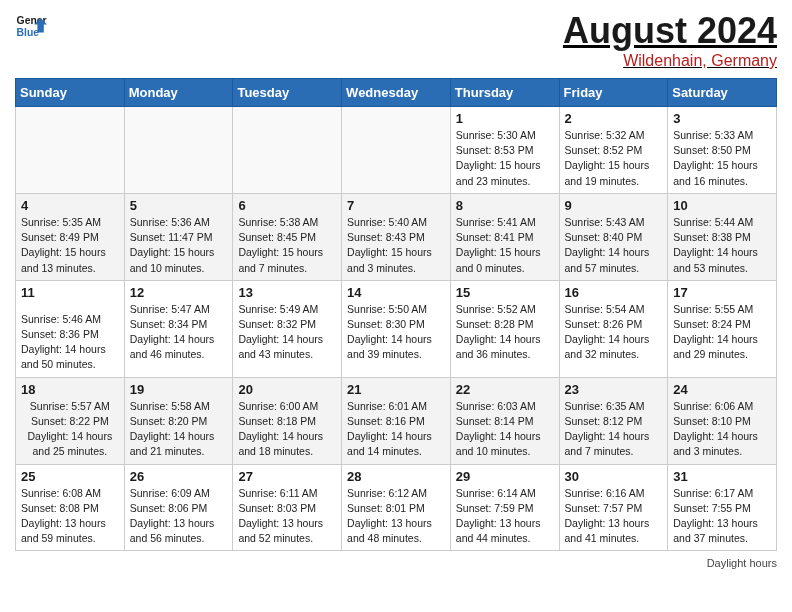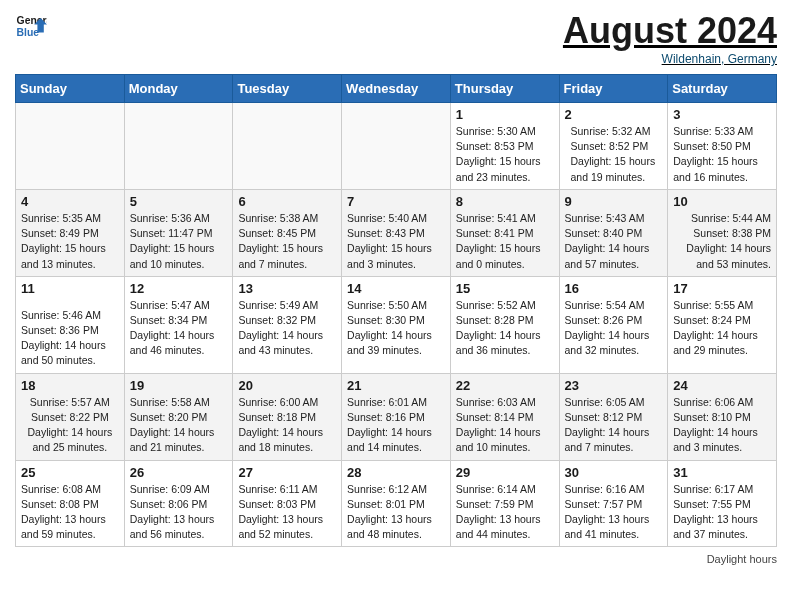--- a/index.html
+++ b/index.html
@@ -28,22 +28,22 @@
     .title-block {
       text-align: right;
       text-decoration: underline;
     }
     .month-title {
       font-size: 36px;
       font-weight: bold;
       color: #1a1a1a;
     }
     .location {
-      font-size: 12px;
-      color: #0c4a6e;
+      font-size: 16px;
+      color: #b91c1c;
     }
     table {
       width: 100%;
       border-collapse: collapse;
       table-layout: fixed;
     }
     th {
       background-color: #2a6db5;
       color: #fff;
       font-size: 13px;
@@ -124,21 +124,21 @@
         <td class="empty"></td>
         <td>
           <span class="day-num">1</span>
           <div class="day-info" style="white-space: pre-line;">Sunrise: 5:30 AM
 Sunset: 8:53 PM
 Daylight: 15 hours
 and 23 minutes.</div>
         </td>
         <td>
           <span class="day-num">2</span>
-          <div class="day-info" style="white-space: pre-line; margin-left: 6px;">Sunrise: 5:32 AM
+          <div class="day-info" style="white-space: pre-line;">Sunrise: 5:32 AM
 Sunset: 8:52 PM
 Daylight: 15 hours
 and 19 minutes.</div>
         </td>
         <td>
           <span class="day-num">3</span>
           <div class="day-info" style="white-space: pre-line;">Sunrise: 5:33 AM
 Sunset: 8:50 PM
 Daylight: 15 hours
 and 16 minutes.</div>
@@ -182,21 +182,21 @@
         </td>
         <td class="alt-row">
           <span class="day-num">9</span>
           <div class="day-info" style="white-space: pre-line;">Sunrise: 5:43 AM
 Sunset: 8:40 PM
 Daylight: 14 hours
 and 57 minutes.</div>
         </td>
         <td class="alt-row">
           <span class="day-num">10</span>
-          <div class="day-info" style="white-space: pre-line; text-align: right;">Sunrise: 5:44 AM
+          <div class="day-info" style="white-space: pre-line;">Sunrise: 5:44 AM
 Sunset: 8:38 PM
 Daylight: 14 hours
 and 53 minutes.</div>
         </td>
       </tr>
       <tr>
         <td>
           <span class="day-num">11</span>
           <div class="day-info" style="white-space: pre-line; margin-top: 12px;">Sunrise: 5:46 AM
 Sunset: 8:36 PM
@@ -277,21 +277,21 @@
         </td>
         <td class="alt-row">
           <span class="day-num">22</span>
           <div class="day-info" style="white-space: pre-line;">Sunrise: 6:03 AM
 Sunset: 8:14 PM
 Daylight: 14 hours
 and 10 minutes.</div>
         </td>
         <td class="alt-row">
           <span class="day-num">23</span>
-          <div class="day-info" style="white-space: pre-line;">Sunrise: 6:05 AM
+          <div class="day-info" style="white-space: pre-line;">Sunrise: 6:35 AM
 Sunset: 8:12 PM
 Daylight: 14 hours
 and 7 minutes.</div>
         </td>
         <td class="alt-row">
           <span class="day-num">24</span>
           <div class="day-info" style="white-space: pre-line;">Sunrise: 6:06 AM
 Sunset: 8:10 PM
 Daylight: 14 hours
 and 3 minutes.</div>

